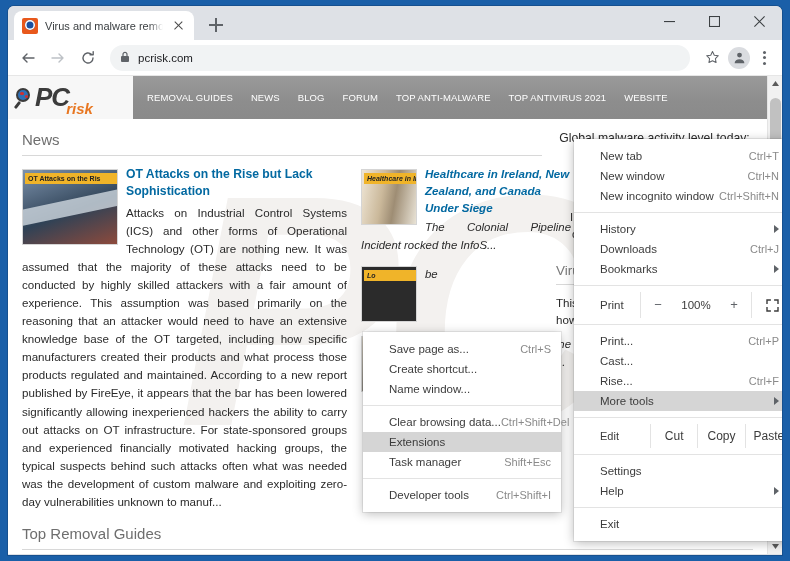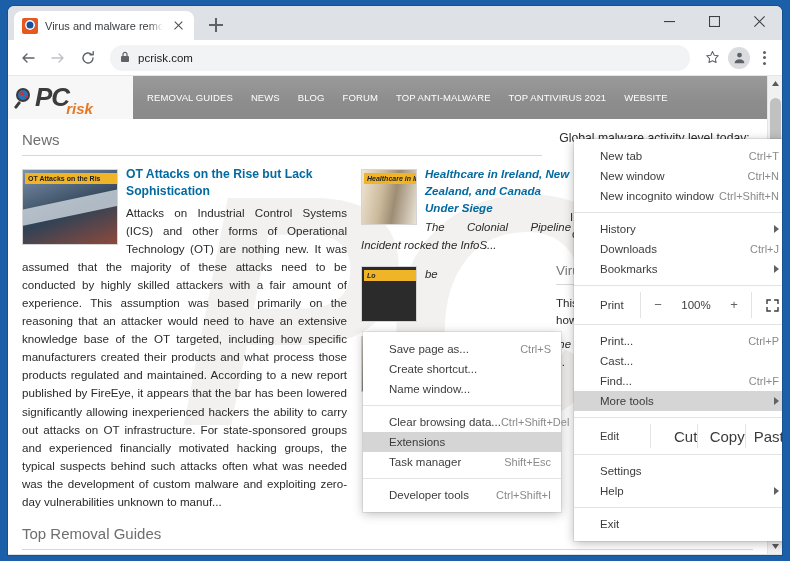--- a/index.html
+++ b/index.html
@@ -429,21 +429,21 @@
     width: 34px; text-align: center; font-size: 13px; color: #5f6368; cursor: pointer;
     line-height: 26px;
   }
   .zval { width: 42px; text-align: center; font-size: 11.5px; }
   .zsep { width: 1px; height: 26px; background: #e3e3e3; }
   .zfull {
     width: 40px; display: flex; align-items: center; justify-content: center; cursor: pointer;
   }
   .medit { display: flex; align-items: center; height: 24px; }
   .medit .lbl { width: 76px; padding-left: 26px; font-size: 11px; }
-  .medit .ebtn { flex: 1; text-align: right; font-size: 15px; cursor: pointer; }
+  .medit .ebtn { flex: 1; text-align: center; font-size: 12px; cursor: pointer; }
   .medit .esep { width: 1px; height: 24px; background: #e3e3e3; }
 
   
   .submenu {
     position: absolute;
     left: 355px; top: 256px;
     width: 198px;
     background: #fff;
     box-shadow: 0 2px 10px rgba(0,0,0,.26), 0 0 0 1px rgba(0,0,0,.07);
     padding: 7px 0;
@@ -718,21 +718,21 @@
 
         <div class="mi">
           <span class="lbl">Print...</span>
           <span class="acc">Ctrl+P</span>
         </div>
         <div class="mi">
           <span class="lbl">Cast...</span>
           <span class="acc"></span>
         </div>
         <div class="mi">
-          <span class="lbl">Find...</span>
+          <span class="lbl">Rise...</span>
           <span class="acc">Ctrl+F</span>
         </div>
         <div class="mi sel">
           <span class="lbl">More tools</span>
           <span class="arrow"></span>
         </div>
 
         <div class="msep"></div>
 
         <div class="medit">

